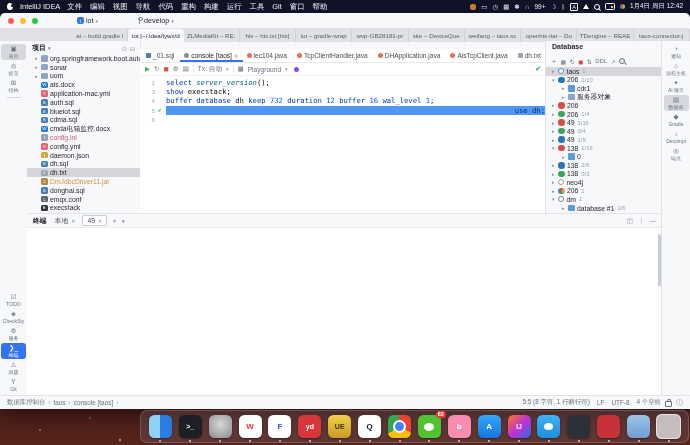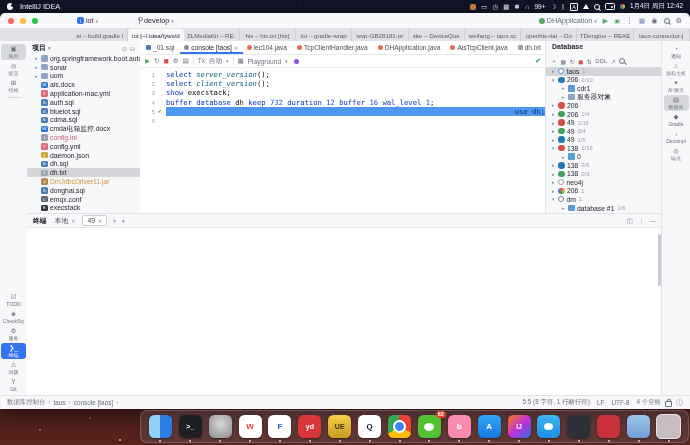--- a/index.html
+++ b/index.html
@@ -85,21 +85,21 @@
   .fi-sql{background:#4a7fb5;}
   .fi-ini{background:#9aa0ac;}
   .fi-json{background:#c9a93c;}
   .fi-txt{background:#9aa7b0;}
   .fi-jar{background:#b0894f;}
   .fi-conf{background:#5c6370;}
   .fi-bin{background:#33353a;}
   .prow.vcs-pink .plabel{color:#c75b76;}
   .prow.vcs-orange .plabel{color:#d6913f;}
   
-  .editor{position:absolute;left:140px;top:0;width:405px;height:172px;background:#fff;}
+  .editor{position:absolute;left:140px;top:8px;width:405px;height:172px;background:#fff;}
   .etabs{height:13px;display:flex;align-items:center;font-size:6.6px;color:#494b57;border-bottom:1px solid #e9eaee;background:#fff;padding-left:2px;}
   .etab{display:flex;align-items:center;gap:2px;padding:0 4px;height:100%;white-space:nowrap;}
   .etab.active{box-shadow:inset 0 -2px 0 #3574f0;color:#1d1e22;}
   .eti{width:5px;height:5px;border-radius:1px;flex:none;}
   .eti-sql{background:#4a7fb5;}
   .eti-console{background:#8a8e99;border-radius:50%;}
   .eti-java{background:#e76f51;border-radius:50%;}
   .eti-txt{background:#9aa7b0;}
   .eclose{color:#8a8e99;font-size:5.5px;}
   .etab-chev{margin-left:auto;color:#8a8e99;font-size:5.5px;padding-right:4px;}
@@ -192,20 +192,35 @@
 </style>
 </head>
 <body>
 
 <div class="screen">
   <div class="stars"></div>
 
   <div class="menubar">
     <span class="apple"></span>
     <span class="appname">IntelliJ IDEA</span>
+    <div class="menus">
+
+    <span class="menu-item">文件</span>
+        <span class="menu-item">编辑</span>
+        <span class="menu-item">视图</span>
+        <span class="menu-item">导航</span>
+        <span class="menu-item">代码</span>
+        <span class="menu-item">重构</span>
+        <span class="menu-item">构建</span>
+        <span class="menu-item">运行</span>
+        <span class="menu-item">工具</span>
+        <span class="menu-item">Git</span>
+        <span class="menu-item">窗口</span>
+        <span class="menu-item">帮助</span>
+      </div>
     <div class="mstatus">
       <span class="ic-rec"></span>
       <span class="mi">▭</span>
       <span class="mi">◷</span>
       <span class="mi">▦</span>
       <span class="mi">✱</span>
       <span class="mi">∩</span>
       <span>99+</span>
       <span class="mi">☽</span>
       <span class="mi">ᛒ</span>
@@ -226,34 +241,20 @@
       <span class="chip">
         <span class="proj-ic">i</span>
         <span>iot</span>
         <span class="chev">▾</span>
       </span>
       <span class="chip">
         <span class="ic-branch"></span>
         <span>develop</span>
         <span class="chev">▾</span>
       </span>
-      <div class="tb-right">
-        <span class="run-chip">
-          <span class="run-ic"></span>
-          <span>DHApplication</span>
-          <span class="chev">▾</span>
-        </span>
-        <span class="g-play">▶</span>
-        <span class="g-sq">▣</span>
-        <span class="g-more">⋮</span>
-        <span class="g-blue">▦</span>
-        <span class="g-more">◉</span>
-        <span class="ic-mag2"></span>
-        <span class="g-more">⚙</span>
-      </div>
     </div>
 
     <div class="wintabs">
 
     <span class="wtab">ai – build.gradle i</span>
         <span class="wtab active">iot [~/.idea/lywx/d</span>
         <span class="wtab">ZLMediaKit – RE:</span>
         <span class="wtab">his – his.txt [his]</span>
         <span class="wtab">iot – gradle-wrap</span>
         <span class="wtab">wvp-GB28181-pr</span>
@@ -479,25 +480,20 @@
           <span class="et-dot"></span>
         </div>
         <div class="code">
 
         <div class="codeline">
               <span class="lno">1</span>
               <span class="chkcol"></span>
               <span class="lbody"><span class="kw">select </span><span class="fn">server_version</span><span>();</span></span>
             </div>
             <div class="codeline">
-              <span class="lno">2</span>
-              <span class="chkcol"></span>
-              <span class="lbody"><span class="kw">select </span><span class="fn">client_version</span><span>();</span></span>
-            </div>
-            <div class="codeline">
               <span class="lno">3</span>
               <span class="chkcol"></span>
               <span class="lbody"><span class="kw">show </span><span>execstack;</span></span>
             </div>
             <div class="codeline">
               <span class="lno">4</span>
               <span class="chkcol"></span>
               <span class="lbody"><span class="kw">buffer database </span><span>dh </span><span class="kw">keep </span><span class="num">732 </span><span class="kw">duration </span><span class="num">12 </span><span class="kw">buffer </span><span class="num">16 </span><span class="kw">wal_level </span><span class="num">1</span><span>;</span></span>
             </div>
             <div class="codeline sel">

